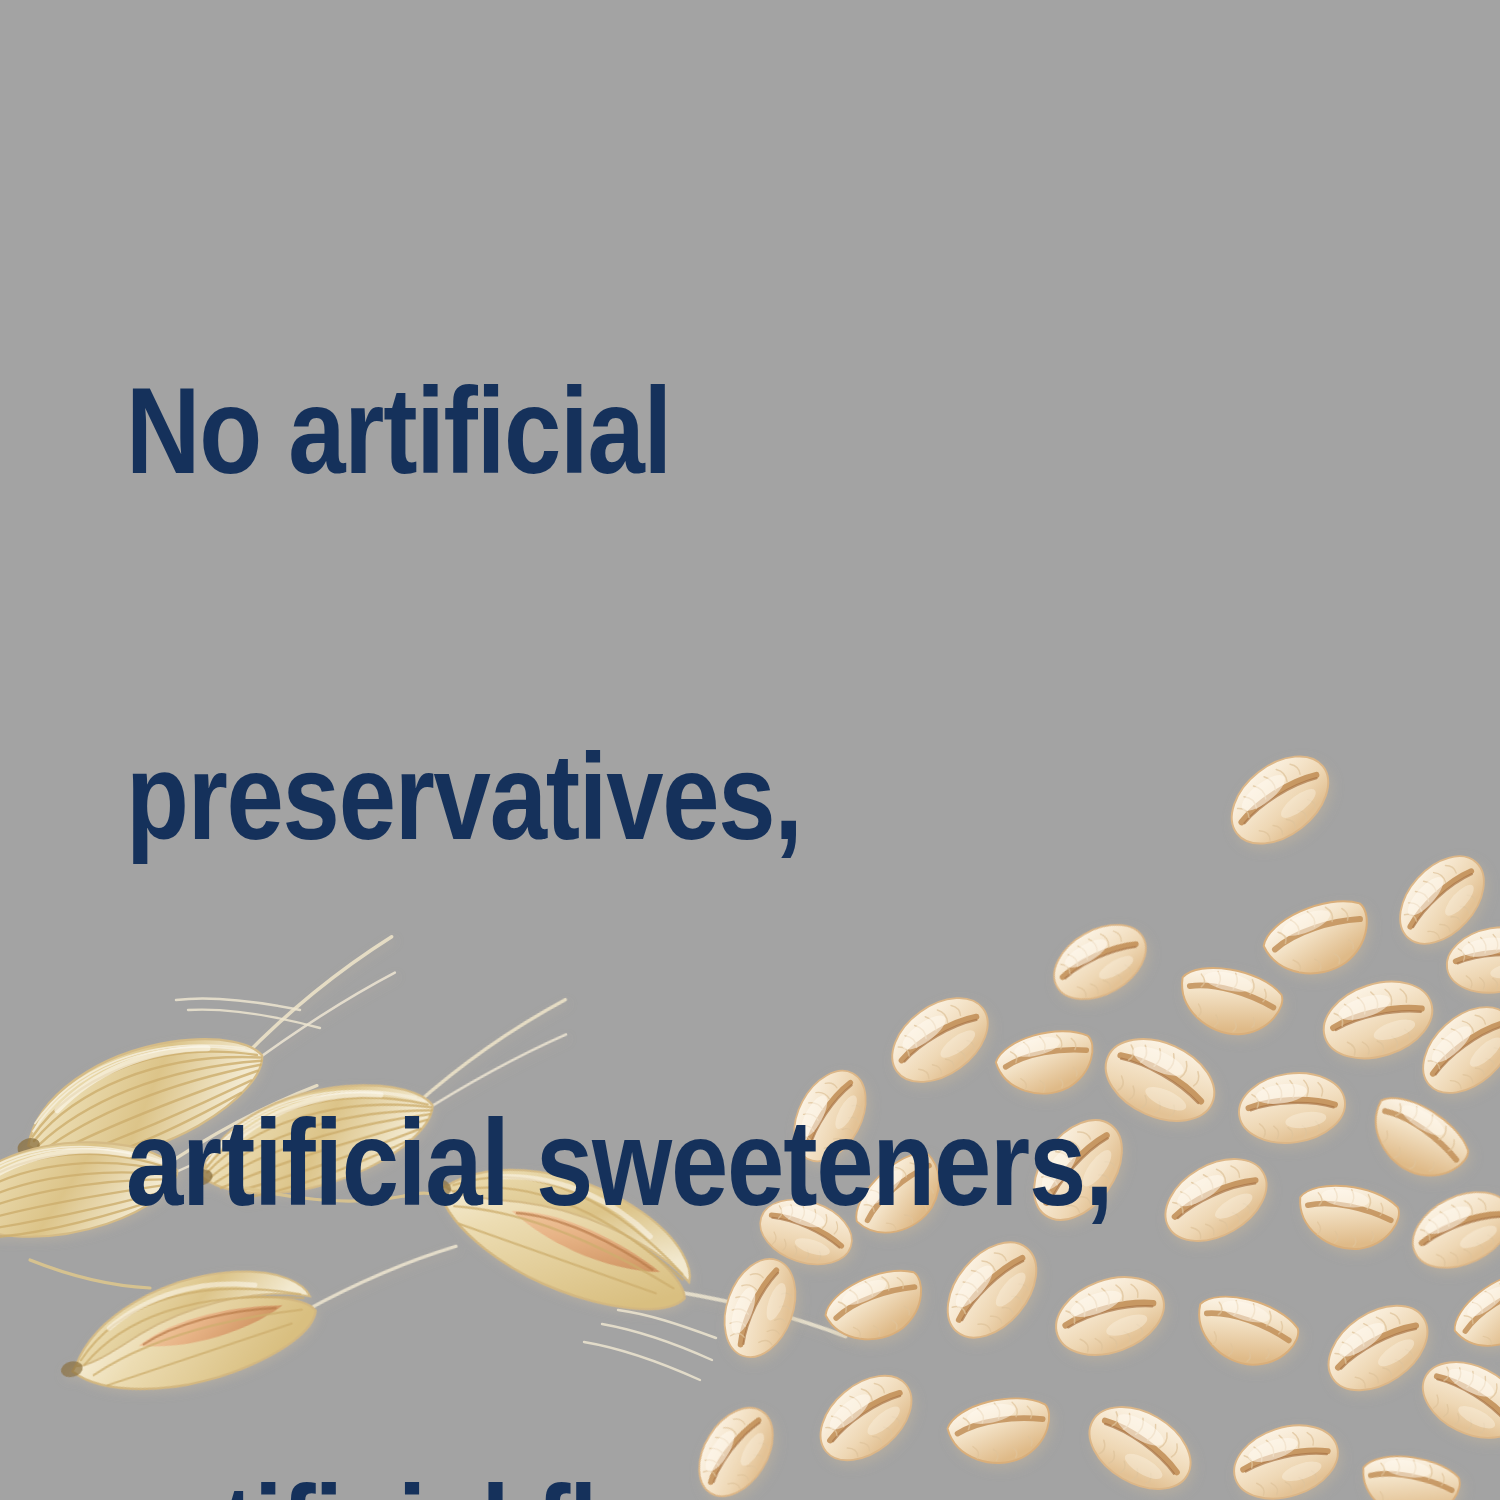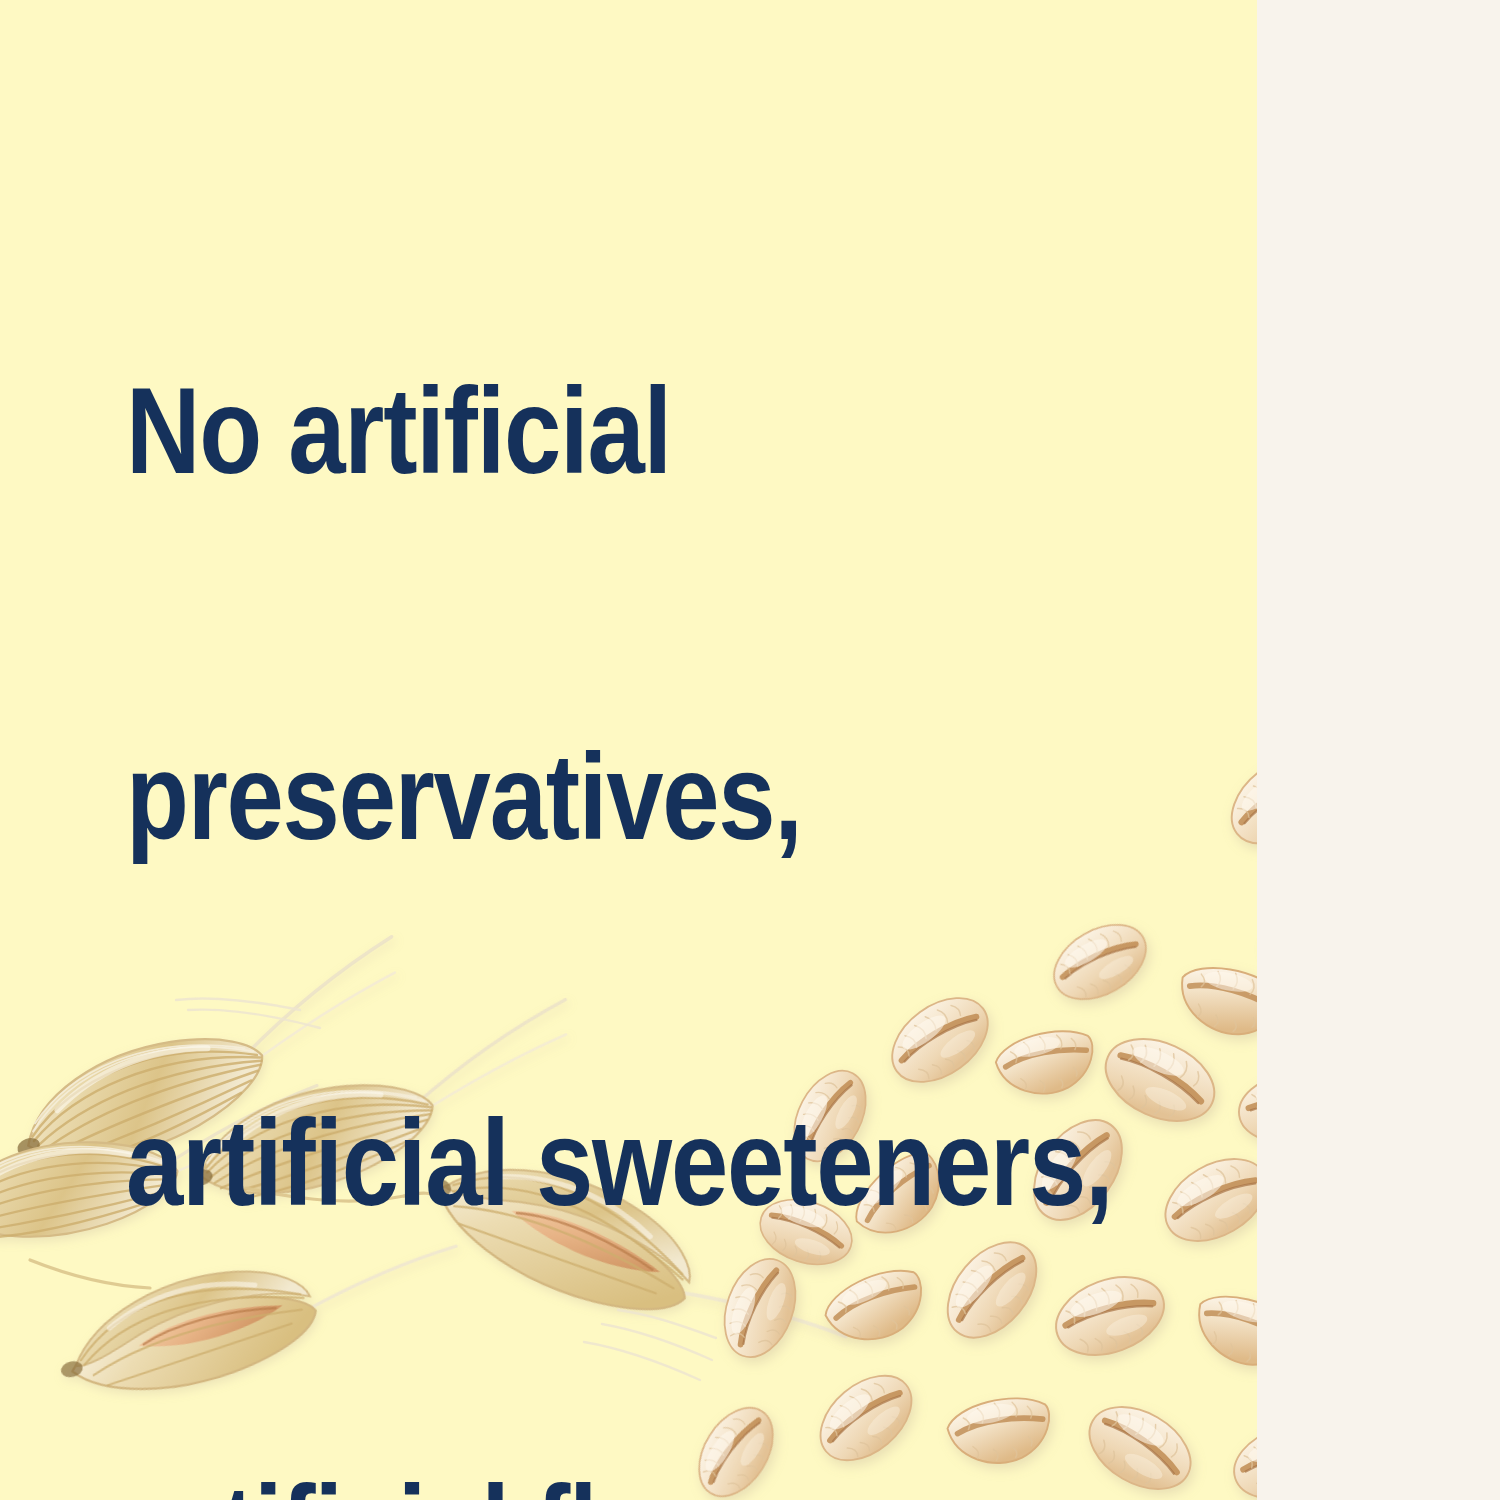--- a/index.html
+++ b/index.html
@@ -2,21 +2,21 @@
 <html><head>
 <meta charset="utf-8">
 <style>
   html,body{margin:0;padding:0;}
   body{
     width:1500px;height:1500px;overflow:hidden;
     background:#f8f3ec;
     font-family:"Liberation Sans",sans-serif;
     position:relative;
   }
-  #stage{position:absolute;inset:0;width:1257px;height:1500px;overflow:hidden;background:#fef9c3;}
+  #stage{position:absolute;inset:0;width:1500px;height:1500px;overflow:hidden;background:#a3a3a3;}
 
   
   #headline{
     position:absolute;left:126px;top:126px;width:1320px;
     color:#15315b;
     font-family:"Liberation Sans",sans-serif;
     font-weight:700;
     font-size:122px;
     line-height:122px;
     letter-spacing:-1.5px;

